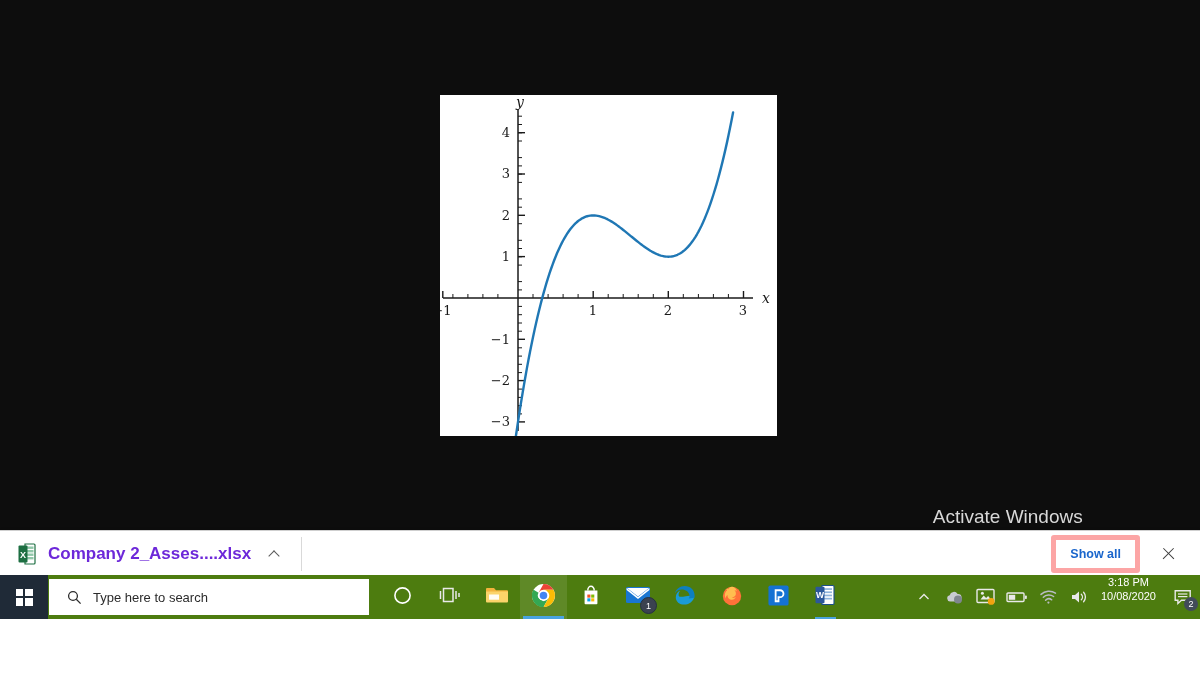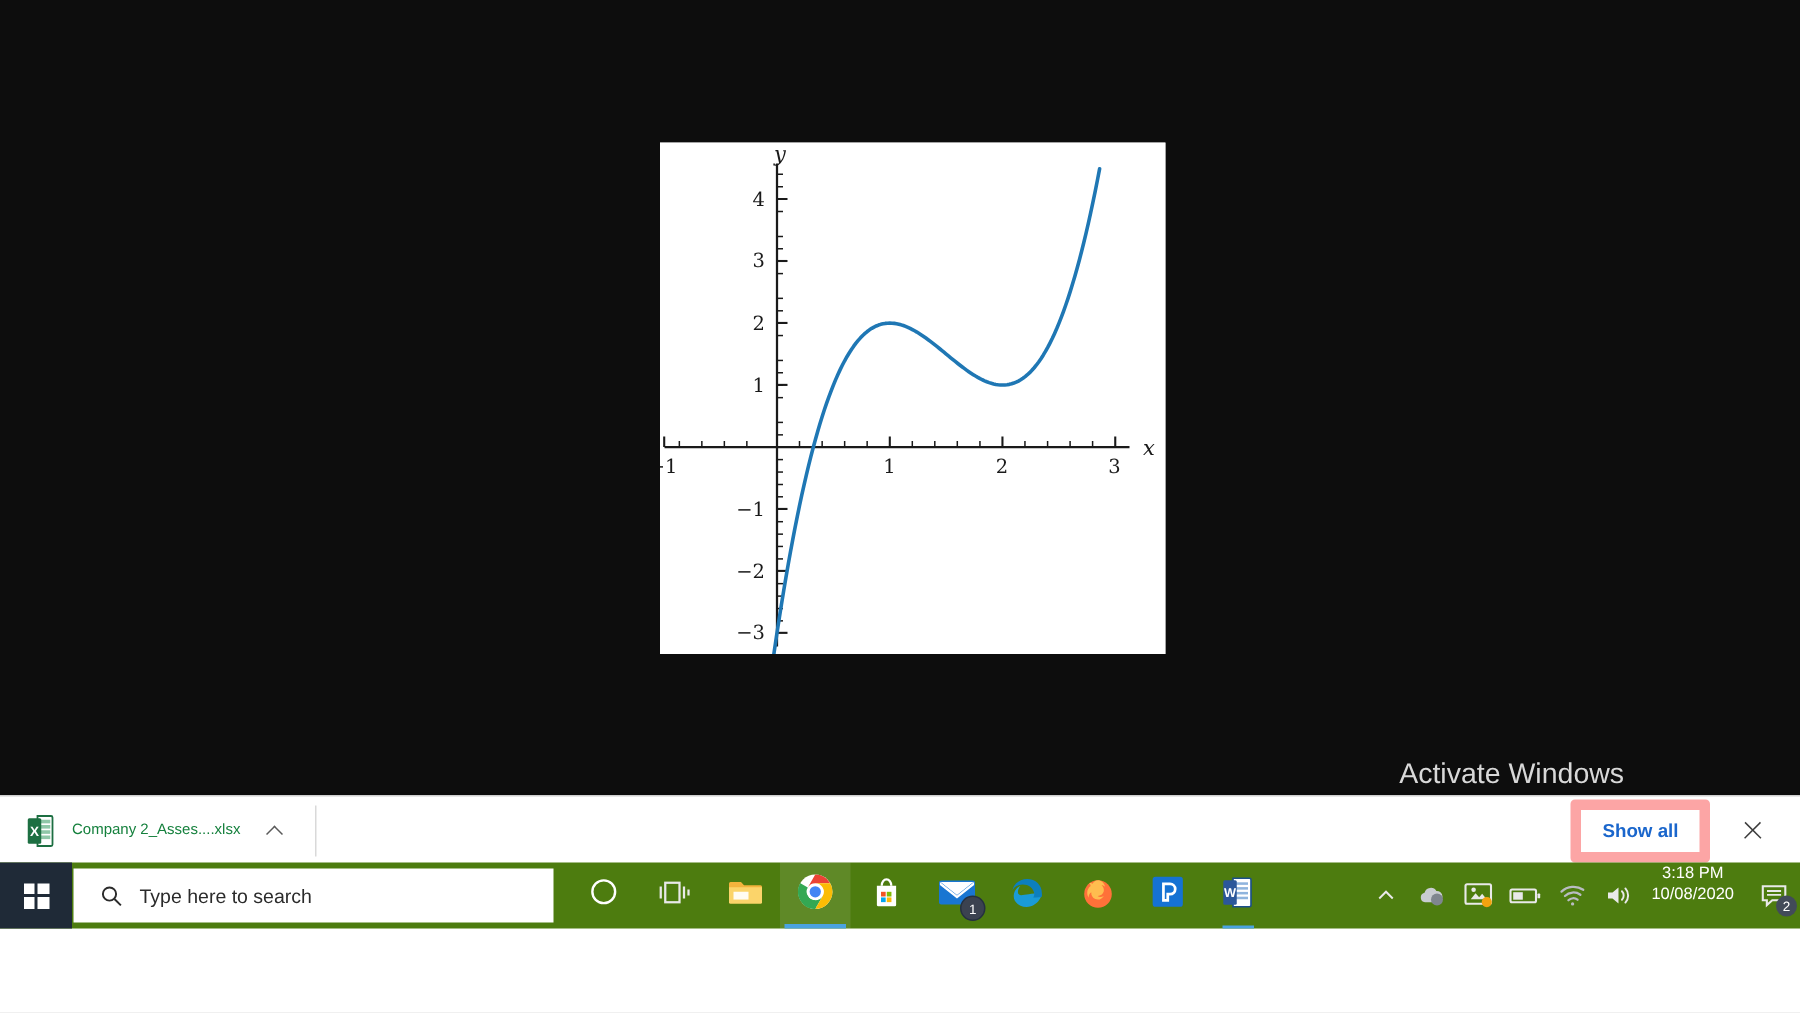--- a/index.html
+++ b/index.html
@@ -105,23 +105,24 @@
     cursor: default;
   }
   .dl-icon {
     width: 20px;
     height: 22px;
     margin-right: 10px;
     position: relative;
     flex: none;
   }
   .dl-label {
-    font-size: 10px;
-    color: #15803d;
+    font-size: 17px;
+    color: #6d28d9;
     white-space: nowrap;
+    font-weight: bold;
   }
   .dl-caret {
     margin: 0 16px 0 18px;
     width: 12px;
     height: 12px;
     position: relative;
     cursor: pointer;
   }
   .dl-caret::before {
     content: "";
@@ -136,21 +137,21 @@
     margin-left: auto;
     display: flex;
     align-items: center;
     padding-right: 10px;
   }
   #show-all-btn {
     font-size: 12.5px;
     color: #1a66cc;
     font-weight: bold;
     background: #ffffff;
-    border: 7px solid #fca5a5;
+    border: 5px solid #fca5a5;
     border-radius: 3px;
     padding: 7px 14px;
     cursor: pointer;
     white-space: nowrap;
   }
   #shelf-close {
     width: 30px;
     height: 30px;
     margin-left: 14px;
     margin-right: 6px;

